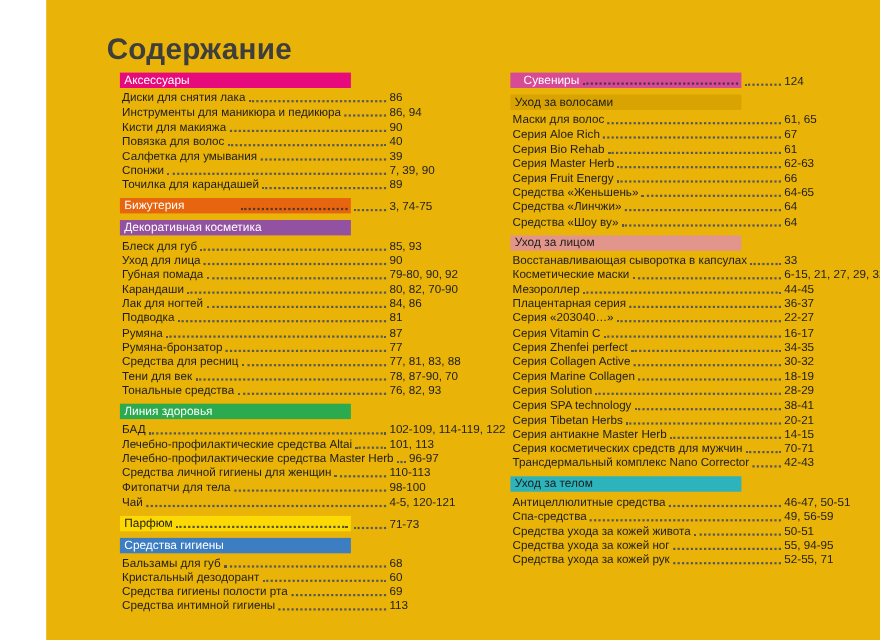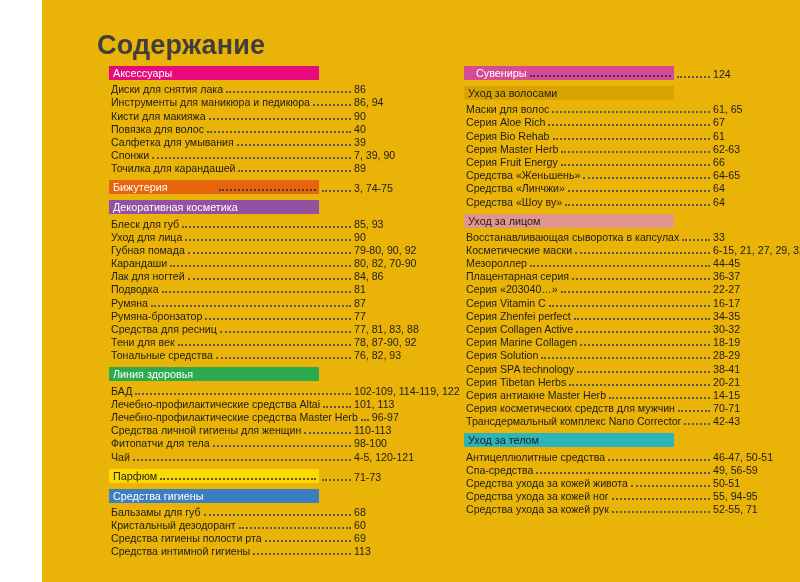--- a/index.html
+++ b/index.html
@@ -152,21 +152,21 @@
             <span class="page-num">77</span>
           </div>
           <div class="entry">
             <span class="entry-label">Средства для ресниц</span>
             <span class="dots"></span>
             <span class="page-num">77, 81, 83, 88</span>
           </div>
           <div class="entry">
             <span class="entry-label">Тени для век</span>
             <span class="dots"></span>
-            <span class="page-num">78, 87-90, 92</span>
+            <span class="page-num">78, 87-90, 70</span>
           </div>
           <div class="entry">
             <span class="entry-label">Тональные средства</span>
             <span class="dots"></span>
             <span class="page-num">76, 82, 93</span>
           </div>
         </div>
         <div class="section">
           <div class="bar-row">
             <div class="bar" style="background: rgb(43, 170, 79);">

